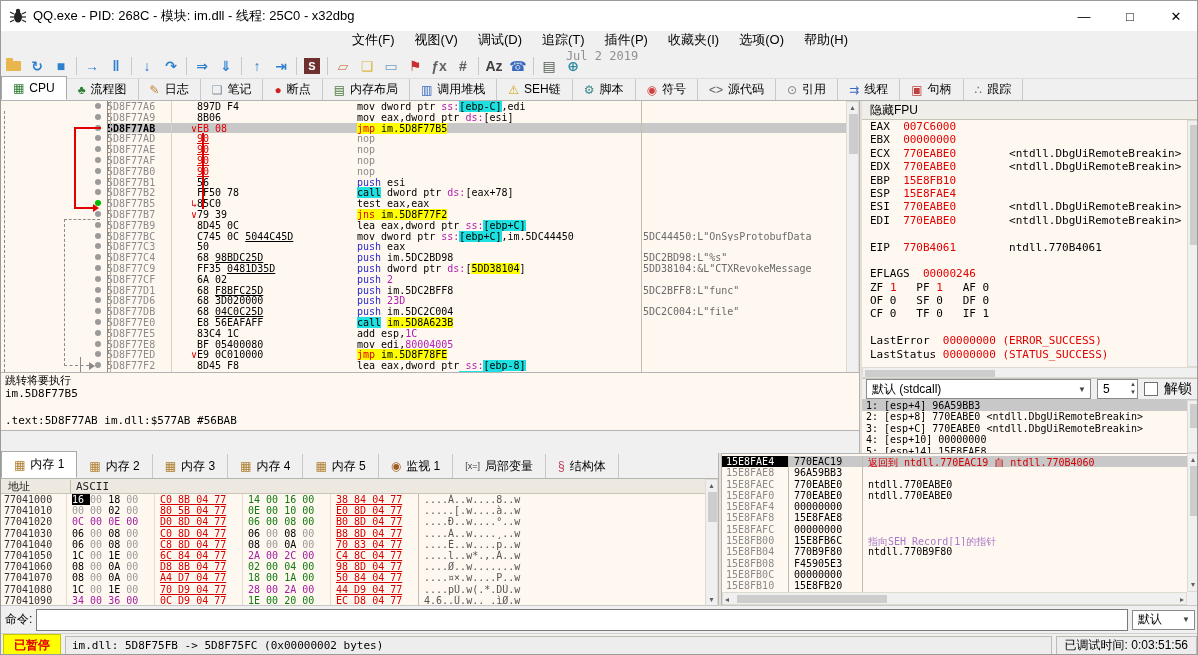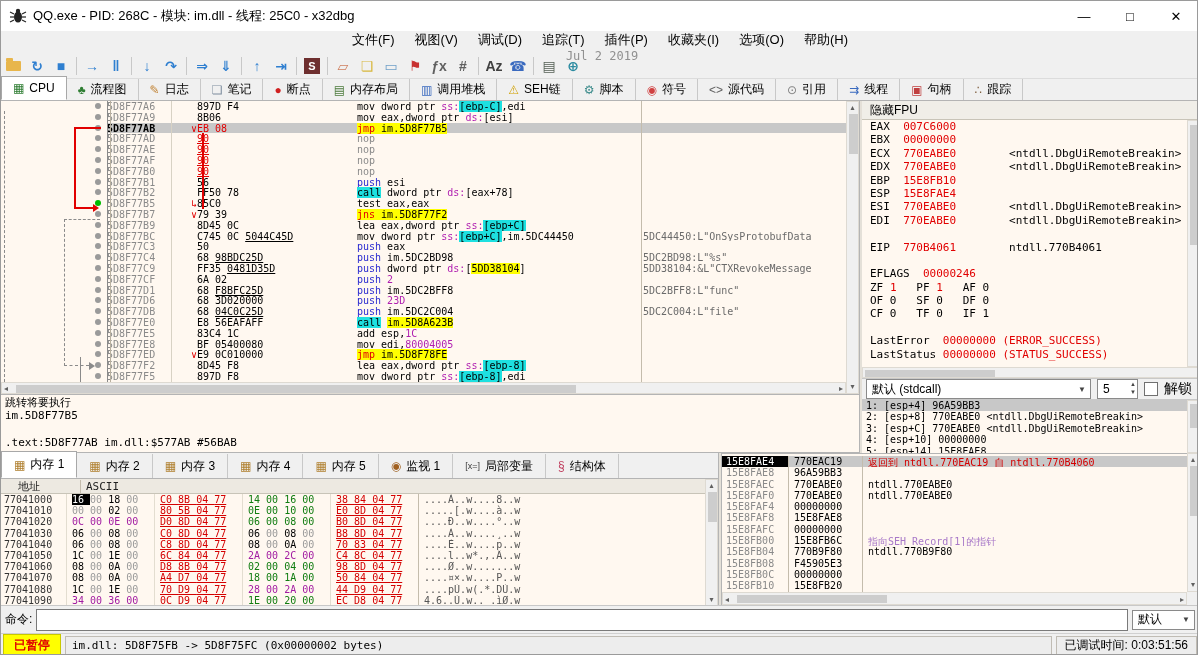--- a/index.html
+++ b/index.html
@@ -324,21 +324,21 @@
     <div class="thumb" style="left:2px;top:12px;width:9px;height:40px;"></div>
     <div class="sarr" style="bottom:1px;left:0;width:11px;">▾</div>
   </div>
 
   <div class="abs sb" style="left:0;top:381px;width:845px;height:12px;">
     <div class="sarr" style="left:2px;top:1px;">◂</div>
     <div class="thumb" style="left:14px;top:2px;width:560px;height:8px;"></div>
     <div class="sarr" style="right:2px;top:1px;">▸</div>
   </div>
 
-  <div class="abs pane" id="info-pane" style="left:0;top:393px;width:858px;height:59px;border-top:1px solid #B4B4B4;border-bottom:1px solid #B4B4B4;overflow:hidden;">
+  <div class="abs pane" id="info-pane" style="left:0;top:371px;width:858px;height:59px;border-top:1px solid #B4B4B4;border-bottom:1px solid #B4B4B4;overflow:hidden;">
     <div id="info-lines">
         <div class="iline">跳转将要执行</div>
         <div class="iline">im.5D8F77B5</div>
         <div class="iline">&nbsp;</div>
         <div class="iline">.text:5D8F77AB im.dll:$577AB #56BAB</div>
       </div>
   </div>
 
   <div class="abs" style="left:858px;top:100px;width:3px;height:352px;background:#E4E0D8;border-left:1px solid #B4B4B4;"></div>
 
@@ -432,21 +432,21 @@
       <div class="btab">
         <span class="tabicon" style="color: rgb(64, 64, 64); font-size: 9px;">[x=]</span>
         <span>局部变量</span>
       </div>
       <div class="btab">
         <span class="tabicon" style="color: rgb(192, 64, 96);">§</span>
         <span>结构体</span>
       </div>
     </div>
   <div class="abs hexheader" style="left:0;top:478px;width:704px;">
-    <span style="width:62px;padding-left:17px;">地址</span>
+    <span style="width:62px;padding-left:7px;">地址</span>
     <span style="flex:1;border-left:1px solid #C4BCAC;padding-left:5px;">ASCII</span>
   </div>
   <div class="abs pane" style="left:0;top:493px;width:704px;height:113px;overflow:hidden;" id="memdump-pane">
     <div id="hex-rows">
         <div class="hrow"><span class="h-addr">77041000</span><span class="h-grp"><span class="hx-cur">16 </span><span class="hx-dim">00 </span><span class="hx-k">18 </span><span class="hx-dim">00</span></span><span class="h-grp"><span class="hx-r">C0 </span><span class="hx-r">8B </span><span class="hx-r">04 </span><span class="hx-r">77</span></span><span class="h-grp"><span class="hx-g">14 </span><span class="hx-g">00 </span><span class="hx-g">16 </span><span class="hx-g">00</span></span><span class="h-grp"><span class="hx-r">38 </span><span class="hx-r">84 </span><span class="hx-r">04 </span><span class="hx-r">77</span></span><span class="h-ascii">....À..w....8..w</span></div>
         <div class="hrow"><span class="h-addr">77041010</span><span class="h-grp"><span class="hx-dim">00 </span><span class="hx-dim">00 </span><span class="hx-k">02 </span><span class="hx-dim">00</span></span><span class="h-grp"><span class="hx-r">80 </span><span class="hx-r">5B </span><span class="hx-r">04 </span><span class="hx-r">77</span></span><span class="h-grp"><span class="hx-g">0E </span><span class="hx-g">00 </span><span class="hx-g">10 </span><span class="hx-g">00</span></span><span class="h-grp"><span class="hx-r">E0 </span><span class="hx-r">8D </span><span class="hx-r">04 </span><span class="hx-r">77</span></span><span class="h-ascii">.....[.w....à..w</span></div>
         <div class="hrow"><span class="h-addr">77041020</span><span class="h-grp"><span class="hx-p">0C </span><span class="hx-p">00 </span><span class="hx-p">0E </span><span class="hx-p">00</span></span><span class="h-grp"><span class="hx-r">D0 </span><span class="hx-r">8D </span><span class="hx-r">04 </span><span class="hx-r">77</span></span><span class="h-grp"><span class="hx-g">06 </span><span class="hx-g">00 </span><span class="hx-g">08 </span><span class="hx-g">00</span></span><span class="h-grp"><span class="hx-r">B0 </span><span class="hx-r">8D </span><span class="hx-r">04 </span><span class="hx-r">77</span></span><span class="h-ascii">....Ð..w....°..w</span></div>
         <div class="hrow"><span class="h-addr">77041030</span><span class="h-grp"><span class="hx-k">06 </span><span class="hx-dim">00 </span><span class="hx-k">08 </span><span class="hx-dim">00</span></span><span class="h-grp"><span class="hx-r">C0 </span><span class="hx-r">8D </span><span class="hx-r">04 </span><span class="hx-r">77</span></span><span class="h-grp"><span class="hx-k">06 </span><span class="hx-dim">00 </span><span class="hx-k">08 </span><span class="hx-dim">00</span></span><span class="h-grp"><span class="hx-r">B8 </span><span class="hx-r">8D </span><span class="hx-r">04 </span><span class="hx-r">77</span></span><span class="h-ascii">....À..w....¸..w</span></div>
         <div class="hrow"><span class="h-addr">77041040</span><span class="h-grp"><span class="hx-k">06 </span><span class="hx-dim">00 </span><span class="hx-k">08 </span><span class="hx-dim">00</span></span><span class="h-grp"><span class="hx-r">C8 </span><span class="hx-r">8D </span><span class="hx-r">04 </span><span class="hx-r">77</span></span><span class="h-grp"><span class="hx-k">08 </span><span class="hx-dim">00 </span><span class="hx-k">0A </span><span class="hx-dim">00</span></span><span class="h-grp"><span class="hx-r">70 </span><span class="hx-r">83 </span><span class="hx-r">04 </span><span class="hx-r">77</span></span><span class="h-ascii">....È..w....p..w</span></div>
         <div class="hrow"><span class="h-addr">77041050</span><span class="h-grp"><span class="hx-k">1C </span><span class="hx-dim">00 </span><span class="hx-k">1E </span><span class="hx-dim">00</span></span><span class="h-grp"><span class="hx-r">6C </span><span class="hx-r">84 </span><span class="hx-r">04 </span><span class="hx-r">77</span></span><span class="h-grp"><span class="hx-p">2A </span><span class="hx-p">00 </span><span class="hx-p">2C </span><span class="hx-p">00</span></span><span class="h-grp"><span class="hx-r">C4 </span><span class="hx-r">8C </span><span class="hx-r">04 </span><span class="hx-r">77</span></span><span class="h-ascii">....l..w*.,.Ä..w</span></div>

